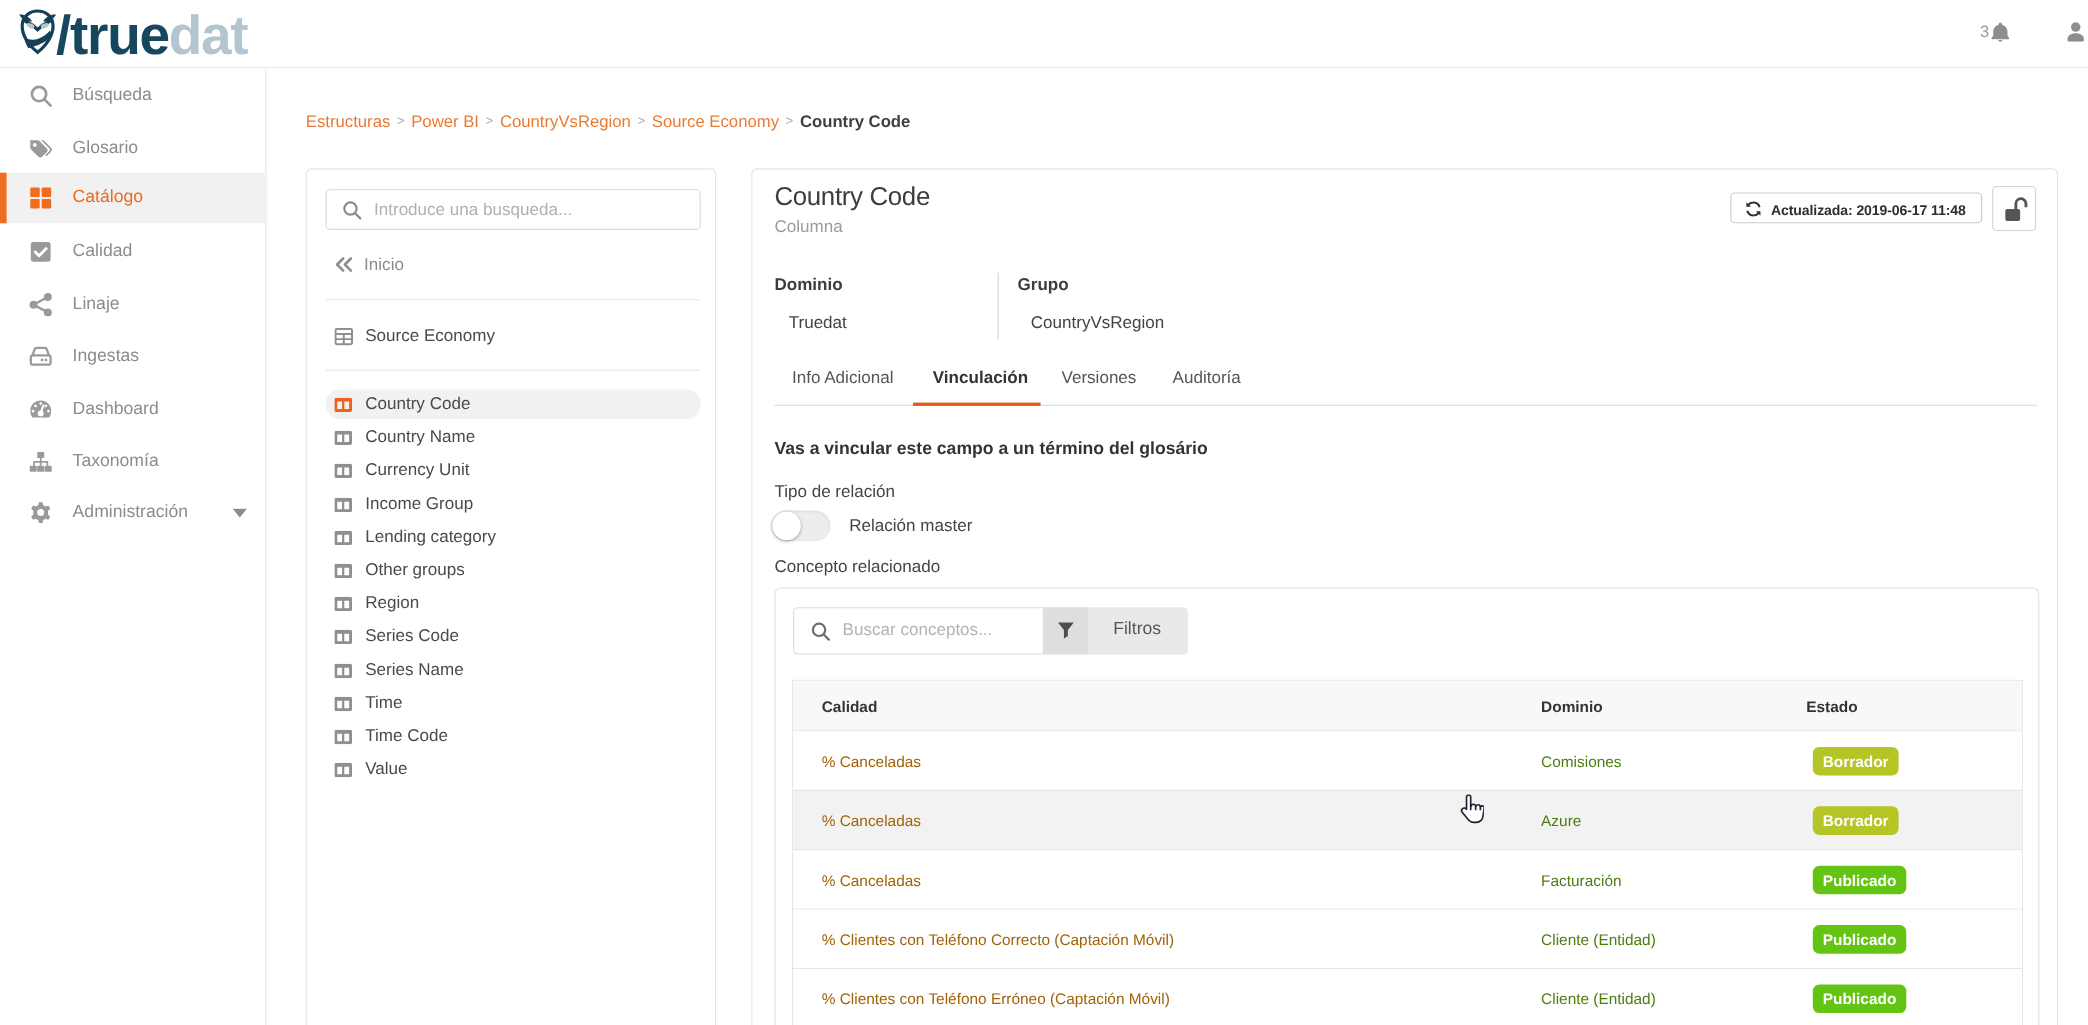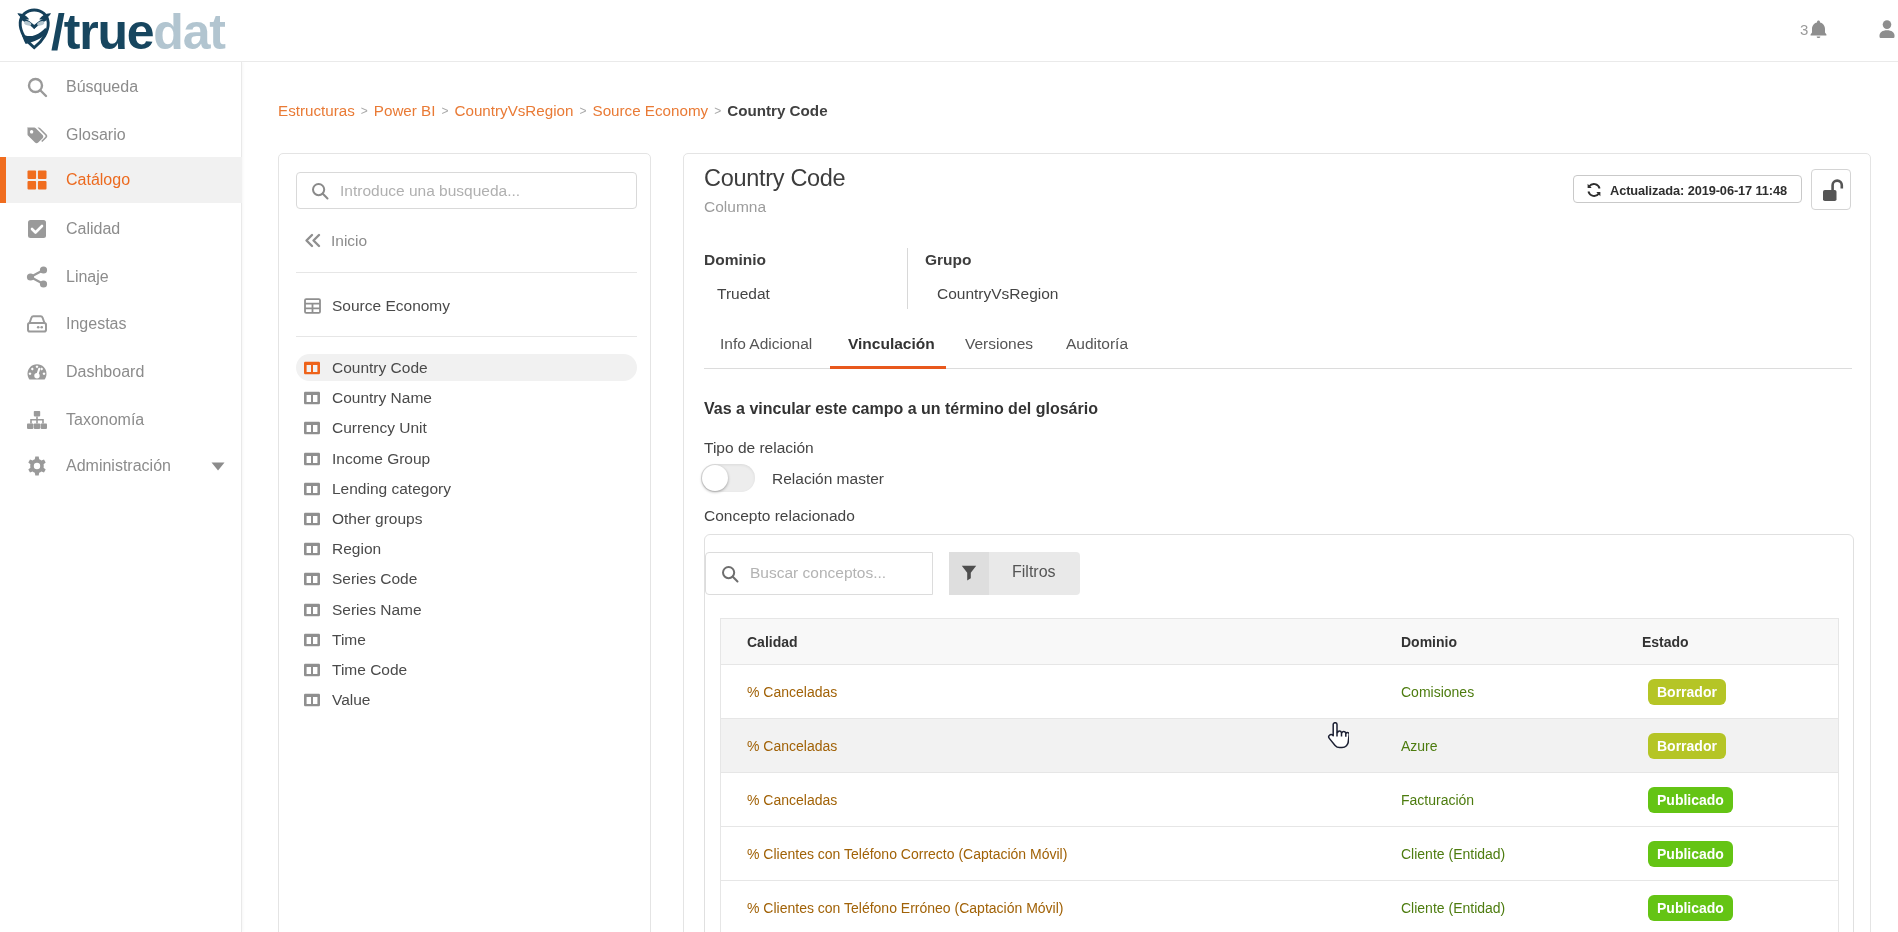--- a/index.html
+++ b/index.html
@@ -59,21 +59,21 @@
   .h-vas { position:absolute; left:20px; top:246px; font-size:16px; font-weight:bold; color:#333; }
   .t-tipo { position:absolute; left:20px; top:285px; font-size:15.5px; color:#444; }
   #toggle { position:absolute; left:17px; top:310px; width:54px; height:28px;
     background:#ededed; border-radius:14px; box-shadow:inset 0 1px 3px rgba(0,0,0,0.08); }
   #toggle .knob { position:absolute; left:1px; top:1px; width:26px; height:26px; background:#fff;
     border-radius:50%; box-shadow:0 1px 3px rgba(0,0,0,0.35); }
   .t-rel { position:absolute; left:88px; top:316px; font-size:15.5px; color:#444; }
   .t-con { position:absolute; left:20px; top:353px; font-size:15.5px; color:#444; }
   #conceptbox { position:absolute; left:20px; top:380px; width:1150px; height:455px;
     border:1px solid #e0e0e0; border-radius:6px; }
-  #cb-search { position:absolute; left:0; top:17px; width:228px; height:43px;
+  #cb-search { position:absolute; left:16px; top:17px; width:228px; height:43px;
     border:1px solid #dcdcdc; border-radius:4px 0 0 4px; }
   #cb-search .ph { position:absolute; left:44px; top:11px; font-size:15.5px; color:#b3b3b3; }
   #cb-filter-ic { position:absolute; left:244px; top:17px; width:40px; height:43px; background:#dedede; }
   #cb-filters { position:absolute; left:284px; top:17px; width:91px; height:43px; background:#e9e9e9;
     border-radius:0 4px 4px 0; }
   #cb-filters span { position:absolute; left:23px; top:11px; font-size:16px; color:#555; }
   
   #tbl { position:absolute; left:15px; top:83px; width:1119px; border:1px solid #e6e6e6; }
   .thead { position:relative; height:46px; background:#f8f8f8; border-bottom:1px solid #e6e6e6; }
   .trow { position:relative; height:54px; border-bottom:1px solid #e6e6e6; background:#fff; }

